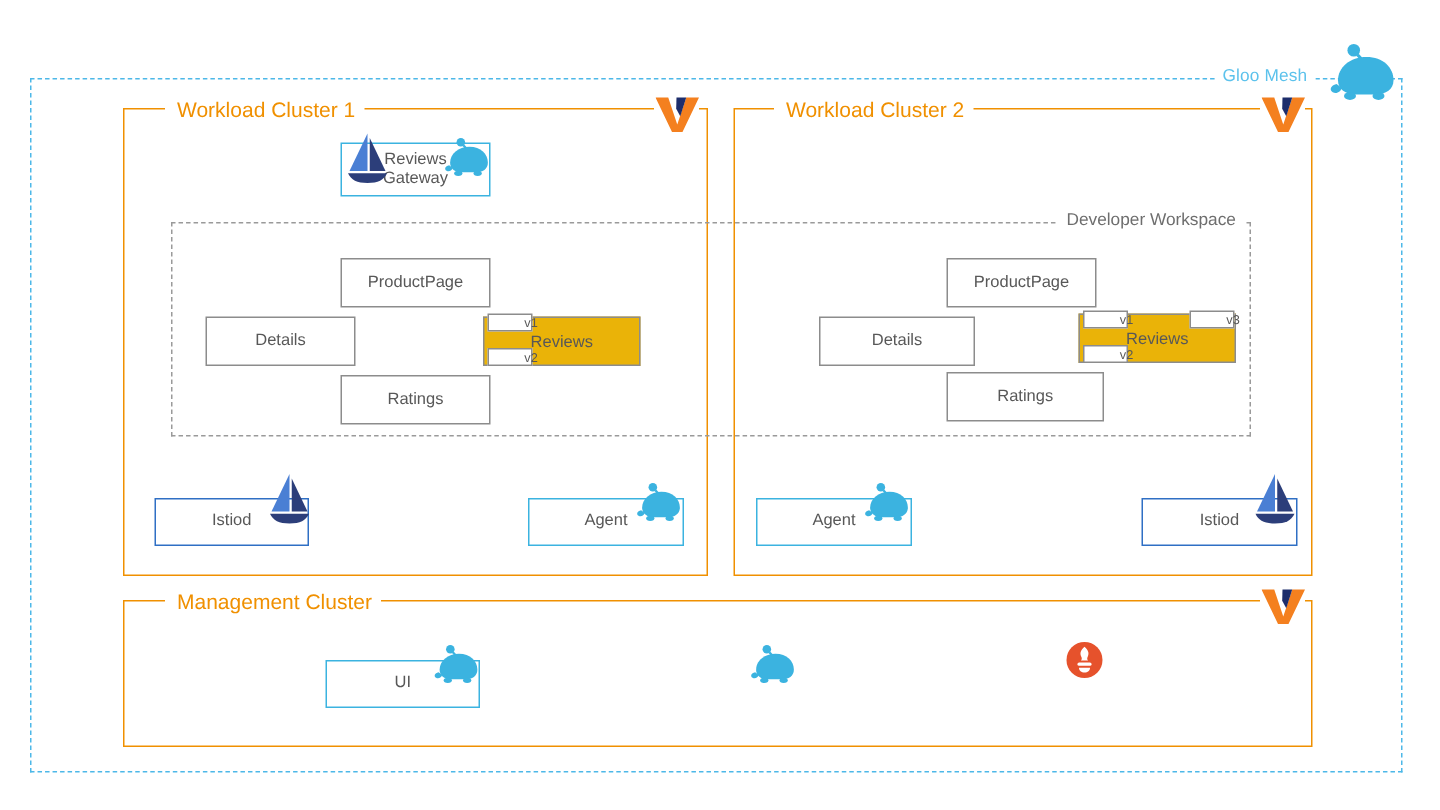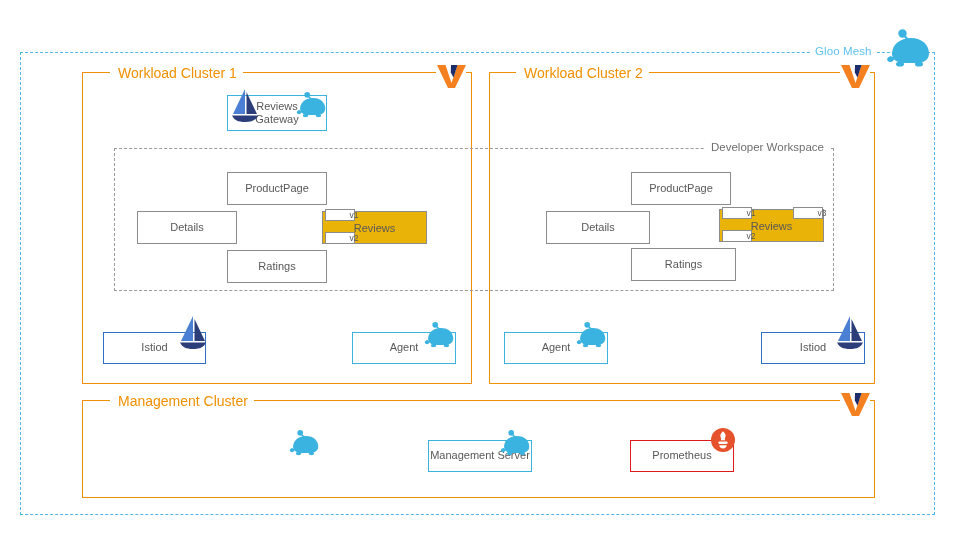--- a/index.html
+++ b/index.html
@@ -293,44 +293,41 @@
 
   <div class="cluster" style="left:82px; top:400px; width:793px; height:98px;"></div>
   <div class="cluster-topmask" style="left:110px; top:398px; width:120px;"></div>
   <div class="cluster-label" style="left:112px; top:393px;">Management Cluster</div>
   <div class="cluster-topmask" style="left:840px; top:398px; width:30px;"></div>
   <svg class="vlogo" style="left:841px; top:391px;" width="29" height="26" viewBox="0 0 29 26">
     <polygon points="0,2 8.5,2 14.5,20 20.5,2 29,2 18,25 11,25" fill="#f4801f"></polygon>
     <polygon points="14,2 20.5,2 16.5,14.5 13.8,9.5" fill="#1d2d6b"></polygon>
   </svg>
 
+  <div class="node cyan" style="left:217px; top:440px; width:103px; height:32px;">
+    <span class="node-label">UI</span>
+  </div>
   <svg class="icon" style="left:289px; top:427px;" width="34" height="30" viewBox="0 0 50 42">
     <circle cx="16.5" cy="7.5" r="4.2" fill="#3bb3e0"></circle>
     <line x1="19" y1="10.5" x2="25" y2="17" stroke="#3bb3e0" stroke-width="2.2"></line>
     <path d="M25 12 C36 12 43 19 43 27.5 C43 33.5 38 37 31 37 L18 37 C11 37 6 33.5 6 27.5 C6 19 14 12 25 12 Z" fill="#3bb3e0"></path>
     <path d="M5 30 C1 31 0 34 2.5 35.5 C5 37 8 35 8.5 32.5 Z" fill="#3bb3e0"></path>
     <ellipse cx="14" cy="38" rx="4" ry="2.6" fill="#3bb3e0"></ellipse>
     <ellipse cx="33" cy="38" rx="4" ry="2.6" fill="#3bb3e0"></ellipse>
   </svg>
 
-  <div class="node cyan" style="left:428px; top:440px; width:104px; height:32px;">
-    <span class="node-label">Management Server</span>
-  </div>
   <svg class="icon" style="left:500px; top:427px;" width="34" height="30" viewBox="0 0 50 42">
     <circle cx="16.5" cy="7.5" r="4.2" fill="#3bb3e0"></circle>
     <line x1="19" y1="10.5" x2="25" y2="17" stroke="#3bb3e0" stroke-width="2.2"></line>
     <path d="M25 12 C36 12 43 19 43 27.5 C43 33.5 38 37 31 37 L18 37 C11 37 6 33.5 6 27.5 C6 19 14 12 25 12 Z" fill="#3bb3e0"></path>
     <path d="M5 30 C1 31 0 34 2.5 35.5 C5 37 8 35 8.5 32.5 Z" fill="#3bb3e0"></path>
     <ellipse cx="14" cy="38" rx="4" ry="2.6" fill="#3bb3e0"></ellipse>
     <ellipse cx="33" cy="38" rx="4" ry="2.6" fill="#3bb3e0"></ellipse>
   </svg>
 
-  <div class="node red" style="left:630px; top:440px; width:104px; height:32px;">
-    <span class="node-label">Prometheus</span>
-  </div>
   <svg class="icon" style="left:710px; top:427px;" width="26" height="26" viewBox="0 0 26 26">
     <circle cx="13" cy="13" r="12" fill="#e6522c"></circle>
     <path d="M13 4.2 C15.6 6.4 16.2 8.6 15.2 10.6 C14.6 11.8 14.7 12.6 15.4 13.3 L10.6 13.3 C11.3 12.6 11.4 11.8 10.8 10.6 C9.8 8.6 10.4 6.4 13 4.2 Z" fill="#ffffff"></path>
     <rect x="8.3" y="14.6" width="9.4" height="2.3" rx="1.1" fill="#ffffff"></rect>
     <path d="M9.3 18.2 L16.7 18.2 C16.7 20.2 15.1 21.4 13 21.4 C10.9 21.4 9.3 20.2 9.3 18.2 Z" fill="#ffffff"></path>
   </svg>
 
 </div>
 
 </body></html>

